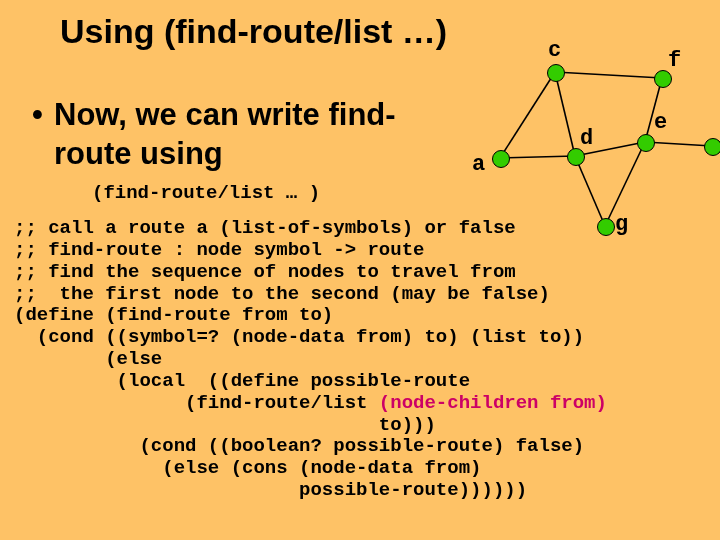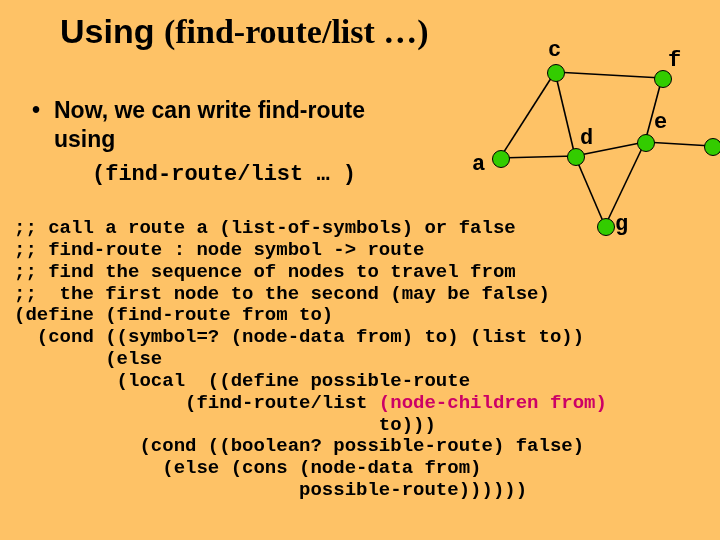--- a/index.html
+++ b/index.html
@@ -19,46 +19,46 @@
   .title {
     position: absolute;
     left: 60px;
     top: 12px;
     font-size: 34px;
     font-weight: bold;
     color: #000;
     white-space: nowrap;
   }
   .title .mono {
-    font-family: Liberation Serif, serif;
+    font-family: Liberation Sans, sans-serif;
     font-weight: bold;
   }
   .bullet-wrap {
     position: absolute;
     left: 32px;
     top: 96px;
     width: 370px;
   }
   .bullet {
-    font-size: 23px;
+    font-size: 31px;
     font-weight: bold;
     color: #000;
     padding-left: 22px;
     position: relative;
     line-height: 1.25;
   }
   .bullet::before {
     content: "•";
     position: absolute;
     left: 0;
     top: 0;
   }
   .subline {
     font-family: "Courier New", Courier, monospace;
-    font-size: 22px;
+    font-size: 19px;
     font-weight: bold;
     color: #000;
     margin-left: 60px;
     margin-top: 8px;
   }
   .code {
     position: absolute;
     left: 14px;
     top: 218px;
     font-family: "Courier New", Courier, monospace;

